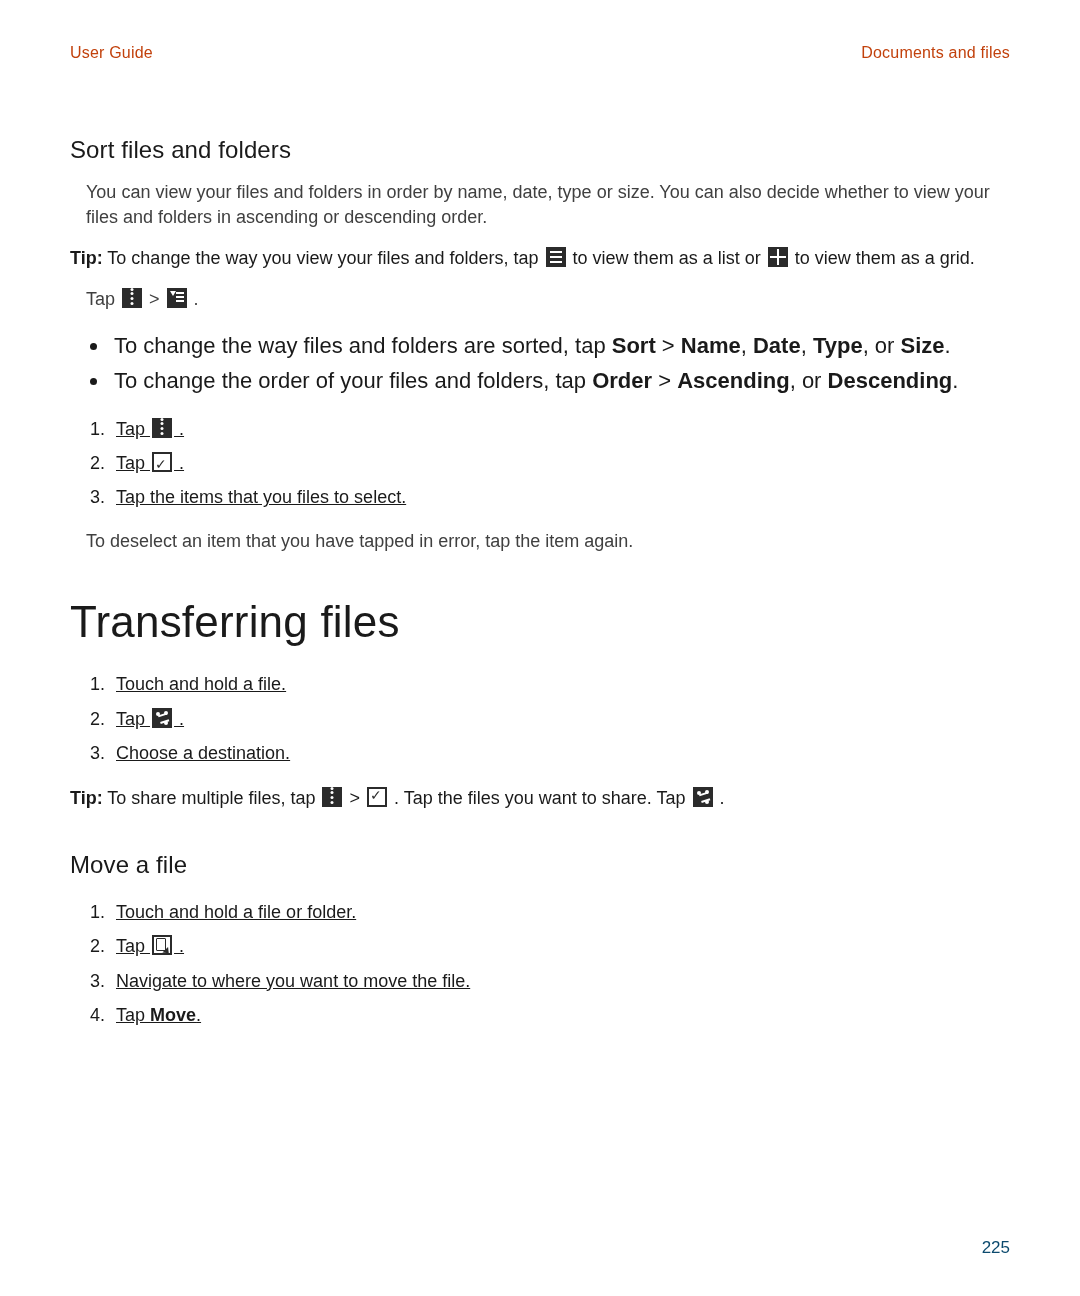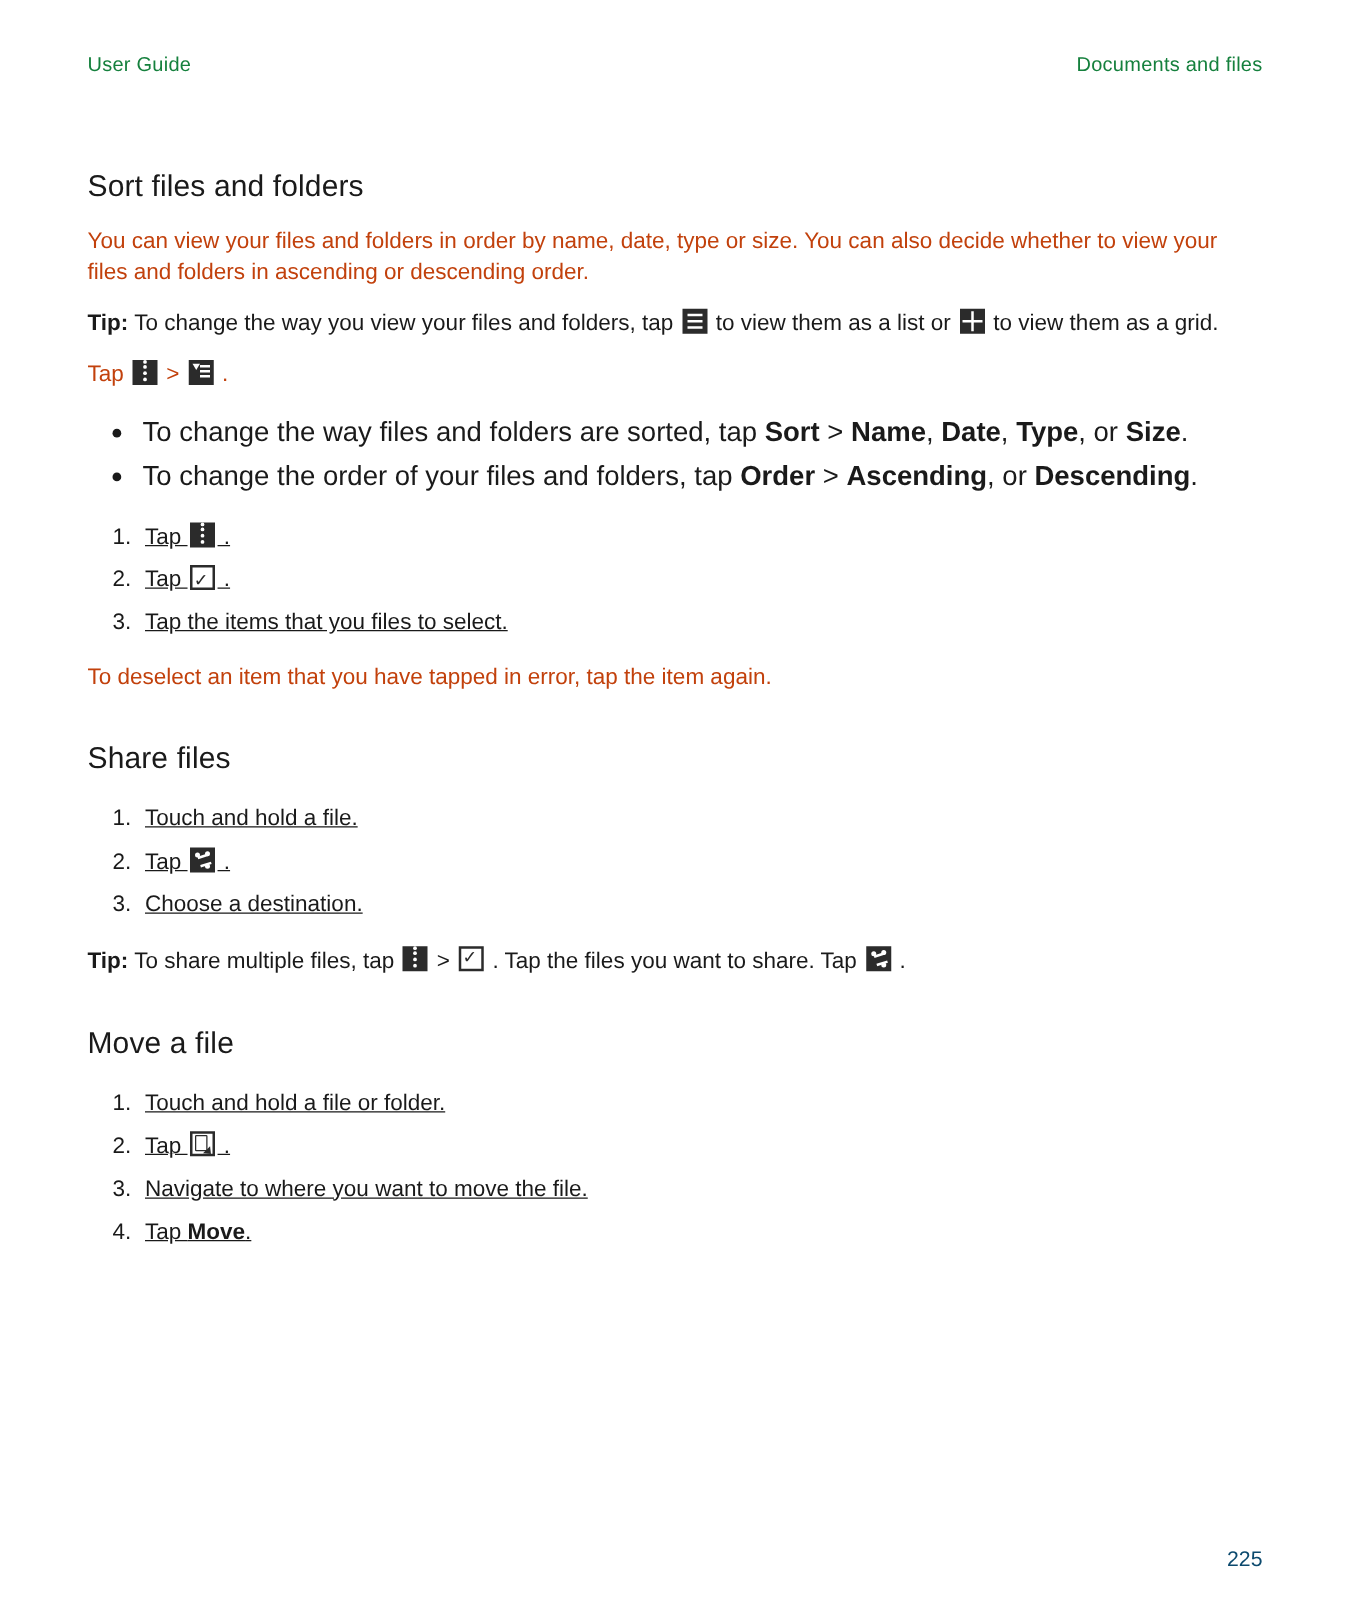--- a/index.html
+++ b/index.html
@@ -16,42 +16,42 @@
     position:absolute;
     left:70px;
     right:70px;
     top:44px;
     bottom:44px;
   }
   .runhead{
     display:flex;
     justify-content:space-between;
     font-size:16px;
-    color:#15803d;
+    color:#c2410c;
     letter-spacing:.2px;
     margin-bottom:74px;
   }
   h1.big{
     font-size:44px;
     font-weight:400;
     margin:44px 0 20px 0;
     letter-spacing:.2px;
   }
   h2.section{
     font-size:24px;
     font-weight:400;
     margin:40px 0 16px 0;
     letter-spacing:.1px;
   }
   h2.section.first{margin-top:0;}
   p.body{
     font-size:18px;
     line-height:1.38;
-    margin:10px 0 16px 0;
-    color:#c2410c;
+    margin:10px 0 16px 16px;
+    color:#404040;
   }
   p.tip{
     font-size:18px;
     line-height:1.4;
     margin:16px 0;
   }
   .bold{font-weight:700;}
   ul.bullets{
     list-style:disc;
     padding-left:40px;
@@ -178,22 +178,22 @@
     <li>
       <span>Tap </span><span class="ico more"></span><span> .</span>
     </li>
     <li>
       <span>Tap </span><span class="ico outline select"></span><span> .</span>
     </li>
     <li>Tap the items that you files to select.</li>
   </ol>
   <p class="body">To deselect an item that you have tapped in error, tap the item again.</p>
 
-
-  <h2 class="section">Share files</h2>
+  <h1 class="big">Transferring files</h1>
+
   <ol class="steps">
     <li>Touch and hold a file.</li>
     <li>
       <span>Tap </span><span class="ico share"></span><span> .</span>
     </li>
     <li>Choose a destination.</li>
   </ol>
   <p class="tip">
     <span class="bold">Tip:</span><span> To share multiple files, tap </span><span class="ico more"></span><span> &gt; </span><span class="ico outline select"></span><span> . Tap the files you want to share. Tap </span><span class="ico share"></span><span> .</span>
   </p>

